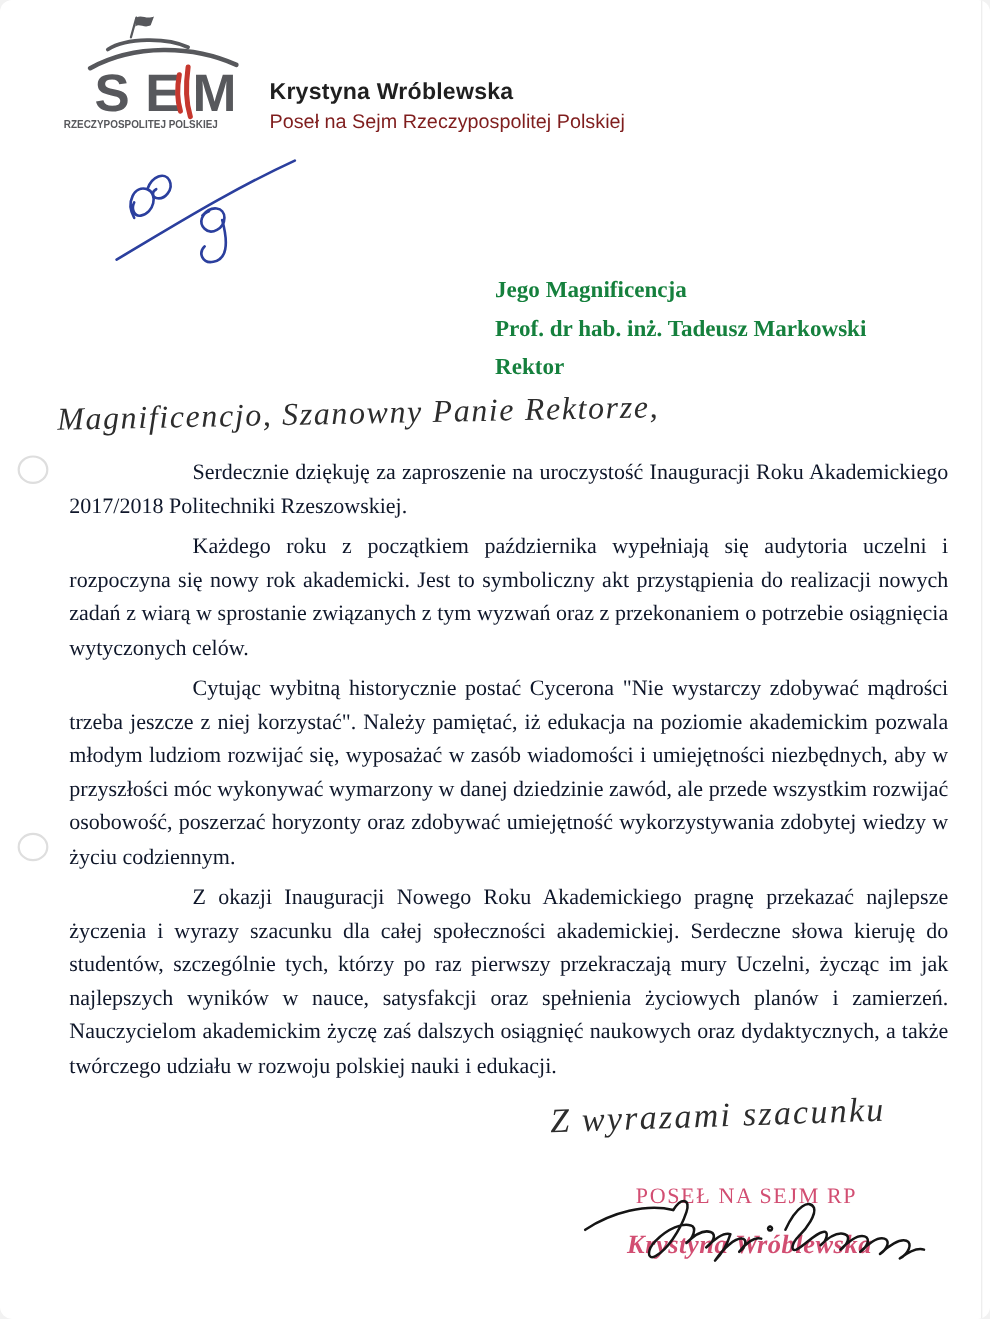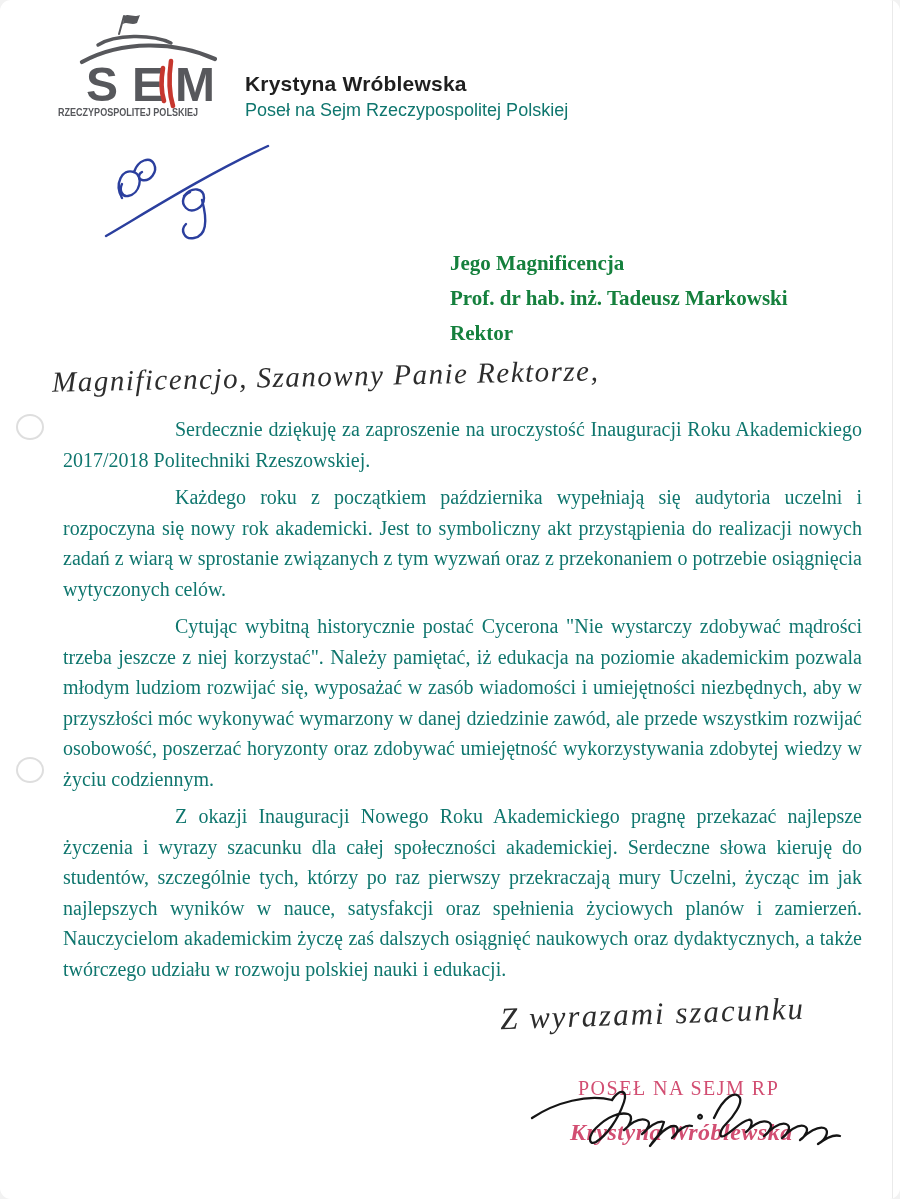--- a/index.html
+++ b/index.html
@@ -6,21 +6,21 @@
   .page{
     position:relative;width:900px;height:1199px;background:#ffffff;
     font-family:"Liberation Serif",serif;color:#1b1b1b;overflow:hidden;
     margin:0 auto;
     border-radius:11px;
   }
   
   .emblem{position:absolute;left:57px;top:13px;width:160px;height:106px;}
   .sender{position:absolute;left:245px;top:72px;font-family:"Liberation Sans",sans-serif;}
   .sender-name{font-weight:700;font-size:21px;color:#1f1f1f;letter-spacing:.2px;}
-  .sender-title{font-size:18px;color:#0f766e;margin-top:4px;}
+  .sender-title{font-size:18px;color:#7f1d1d;margin-top:4px;}
   .dateline{position:absolute;left:560px;top:86px;font-size:21px;color:#141414;white-space:nowrap;}
   
   .hole{position:absolute;width:24px;height:22px;border:2px solid #dedede;border-radius:50%;background:#fff;}
   .hole-1{left:16px;top:414px;}
   .hole-2{left:16px;top:757px;}
   .scan-edge{position:absolute;right:7px;top:0;width:1px;height:100%;background:#eaeaea;}
   
   .initials{position:absolute;left:92px;top:138px;}
   .salutation{
     position:absolute;left:52px;top:360px;font-style:italic;font-size:29px;
@@ -31,21 +31,21 @@
     letter-spacing:2px;color:#2d2d2d;transform:rotate(-2deg);white-space:nowrap;
   }
   .signature{position:absolute;left:528px;top:1082px;}
   
   .recipient{
     position:absolute;left:450px;top:246px;font-weight:700;font-size:21px;
     line-height:35px;color:#15803d;
   }
   .body-text{
     position:absolute;left:63px;top:414px;width:799px;font-size:20px;
-    line-height:30.5px;text-align:justify;color:#0f766e;
+    line-height:30.5px;text-align:justify;color:#0f172a;
   }
   .body-text p{margin:0 0 7px 0;text-indent:112px;}
   
   .stamp-title{
     position:absolute;left:578px;top:1077px;font-weight:400;font-size:20px;
     letter-spacing:1.5px;color:#d24e72;white-space:nowrap;
   }
   .stamp-name{
     position:absolute;left:570px;top:1119px;font-style:italic;font-weight:700;
     font-size:24px;color:#d24e72;white-space:nowrap;letter-spacing:.5px;

